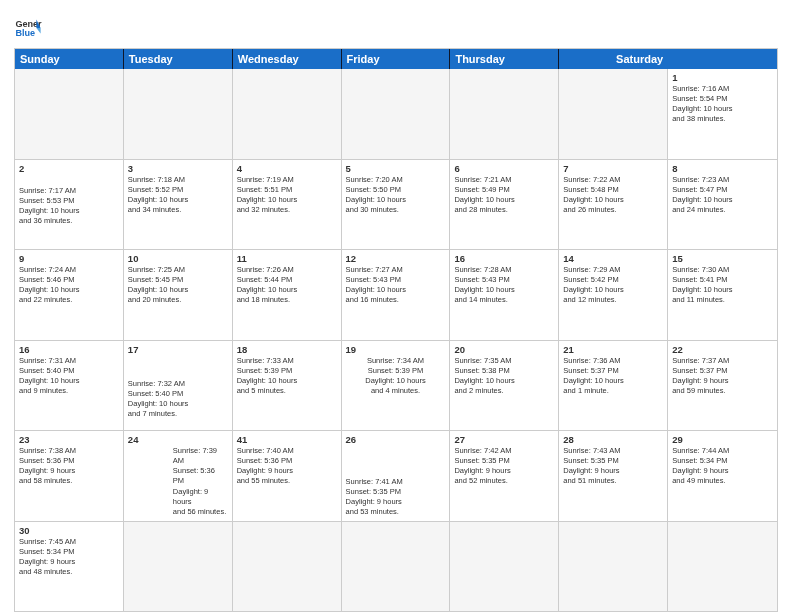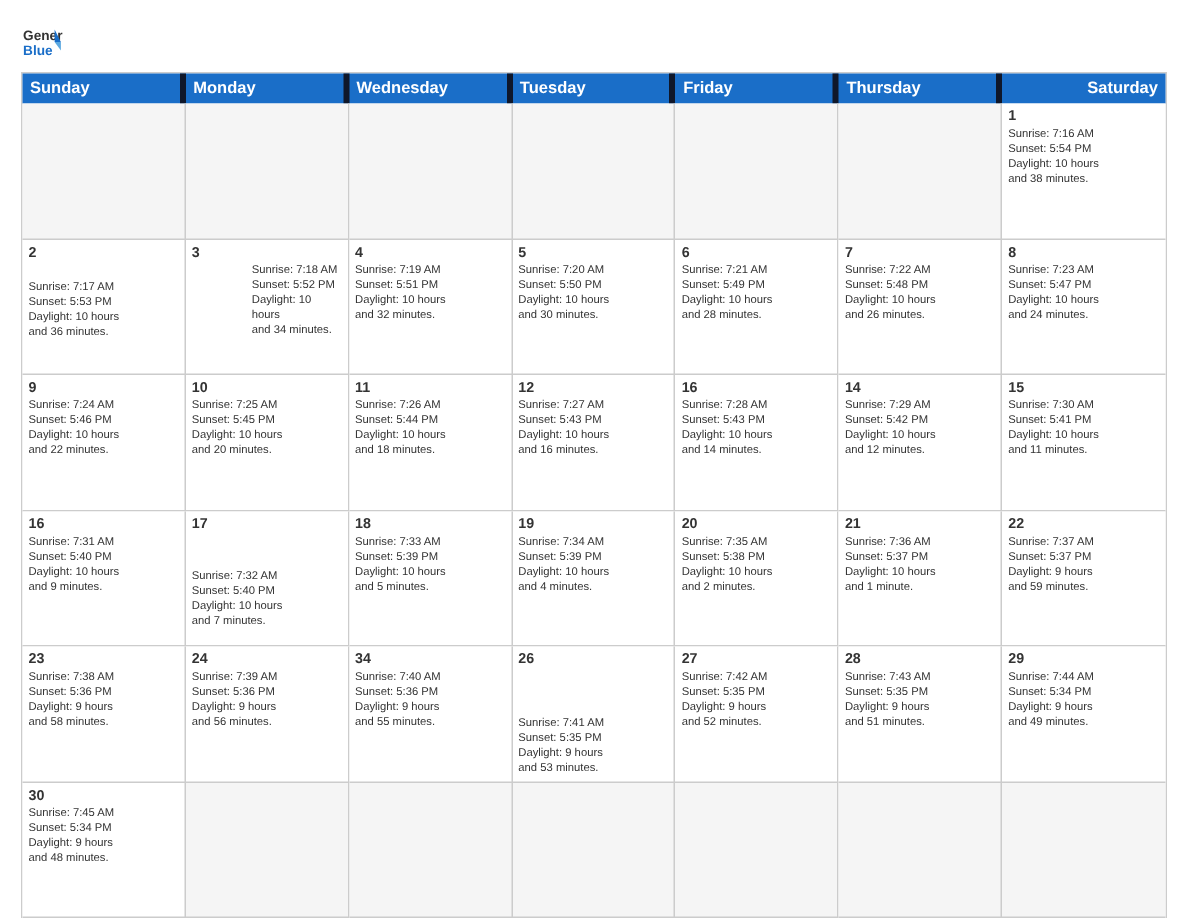--- a/index.html
+++ b/index.html
@@ -55,21 +55,21 @@
     .day-headers {
       display: grid;
       grid-template-columns: repeat(7, 1fr);
       background: #1a6ec8;
     }
     .day-header {
       color: #fff;
       font-size: 11px;
       font-weight: bold;
       padding: 4px 5px;
-      border-right: 4px solid #0f172a;
+      border-right: 1px solid #0f172a;
     }
     .day-header:last-child { border-right: none; text-align: right; }
     .calendar-grid {
       display: grid;
       grid-template-columns: repeat(7, 1fr);
       grid-template-rows: repeat(6, 1fr);
       flex: 1;
     }
     .cell {
       border-right: 1px solid #ccc;
@@ -110,23 +110,22 @@
     </div>
     <div class="title-block">
       <div class="month-title"></div>
       <div class="location"></div>
     </div>
   </div>
 
   <div class="calendar">
     <div class="day-headers" id="day-headers-container">
         <div class="day-header">Sunday</div>
-        <div class="day-header">Monday</div>
+        <div class="day-header">Tuesday</div>
         <div class="day-header">Wednesday</div>
-        <div class="day-header">Tuesday</div>
         <div class="day-header">Friday</div>
         <div class="day-header">Thursday</div>
         <div class="day-header">Saturday</div>
       </div>
     <div class="calendar-grid" id="calendar-grid-container">
         <div class="cell empty"></div>
         <div class="cell empty"></div>
         <div class="cell empty"></div>
         <div class="cell empty"></div>
         <div class="cell empty"></div>
@@ -140,21 +139,21 @@
         </div>
         <div class="cell">
           <span class="day-num">2</span>
           <div class="cell-info" style="white-space: pre-line; margin-top: 12px;">Sunrise: 7:17 AM
 Sunset: 5:53 PM
 Daylight: 10 hours
 and 36 minutes.</div>
         </div>
         <div class="cell">
           <span class="day-num">3</span>
-          <div class="cell-info" style="white-space: pre-line; margin-left: 40px;">Sunrise: 7:18 AM
+          <div class="cell-info" style="white-space: pre-line;">Sunrise: 7:18 AM
 Sunset: 5:52 PM
 Daylight: 10 hours
 and 34 minutes.</div>
         </div>
         <div class="cell">
           <span class="day-num">4</span>
           <div class="cell-info" style="white-space: pre-line;">Sunrise: 7:19 AM
 Sunset: 5:51 PM
 Daylight: 10 hours
 and 32 minutes.</div>
@@ -252,21 +251,21 @@
         </div>
         <div class="cell">
           <span class="day-num">18</span>
           <div class="cell-info" style="white-space: pre-line;">Sunrise: 7:33 AM
 Sunset: 5:39 PM
 Daylight: 10 hours
 and 5 minutes.</div>
         </div>
         <div class="cell">
           <span class="day-num">19</span>
-          <div class="cell-info" style="white-space: pre-line;">Sunrise: 7:34 AM
+          <div class="cell-info" style="white-space: pre-line; text-align: center;">Sunrise: 7:34 AM
 Sunset: 5:39 PM
 Daylight: 10 hours
 and 4 minutes.</div>
         </div>
         <div class="cell">
           <span class="day-num">20</span>
           <div class="cell-info" style="white-space: pre-line;">Sunrise: 7:35 AM
 Sunset: 5:38 PM
 Daylight: 10 hours
 and 2 minutes.</div>
@@ -287,27 +286,27 @@
         </div>
         <div class="cell">
           <span class="day-num">23</span>
           <div class="cell-info" style="white-space: pre-line;">Sunrise: 7:38 AM
 Sunset: 5:36 PM
 Daylight: 9 hours
 and 58 minutes.</div>
         </div>
         <div class="cell">
           <span class="day-num">24</span>
-          <div class="cell-info" style="white-space: pre-line;">Sunrise: 7:39 AM
+          <div class="cell-info" style="white-space: pre-line; margin-left: 45px;">Sunrise: 7:39 AM
 Sunset: 5:36 PM
 Daylight: 9 hours
 and 56 minutes.</div>
         </div>
         <div class="cell">
-          <span class="day-num">34</span>
+          <span class="day-num">41</span>
           <div class="cell-info" style="white-space: pre-line;">Sunrise: 7:40 AM
 Sunset: 5:36 PM
 Daylight: 9 hours
 and 55 minutes.</div>
         </div>
         <div class="cell">
           <span class="day-num">26</span>
           <div class="cell-info" style="white-space: pre-line; margin-top: 32px;">Sunrise: 7:41 AM
 Sunset: 5:35 PM
 Daylight: 9 hours

